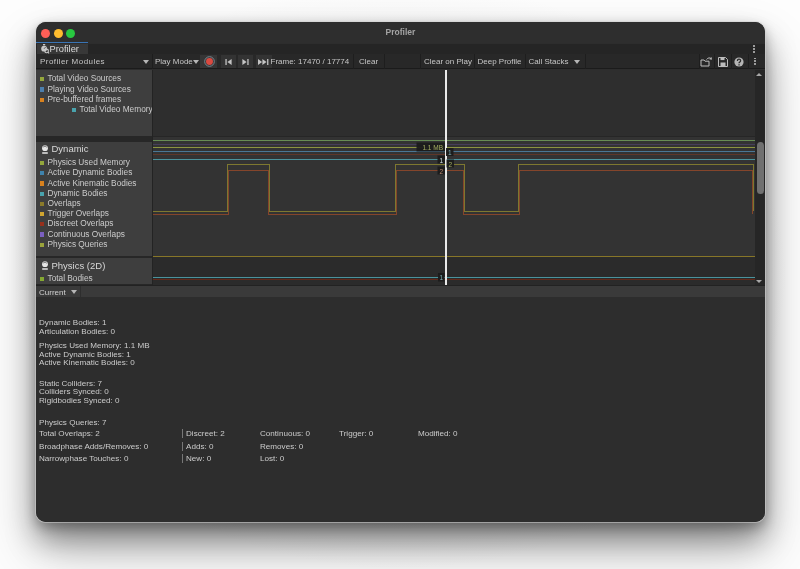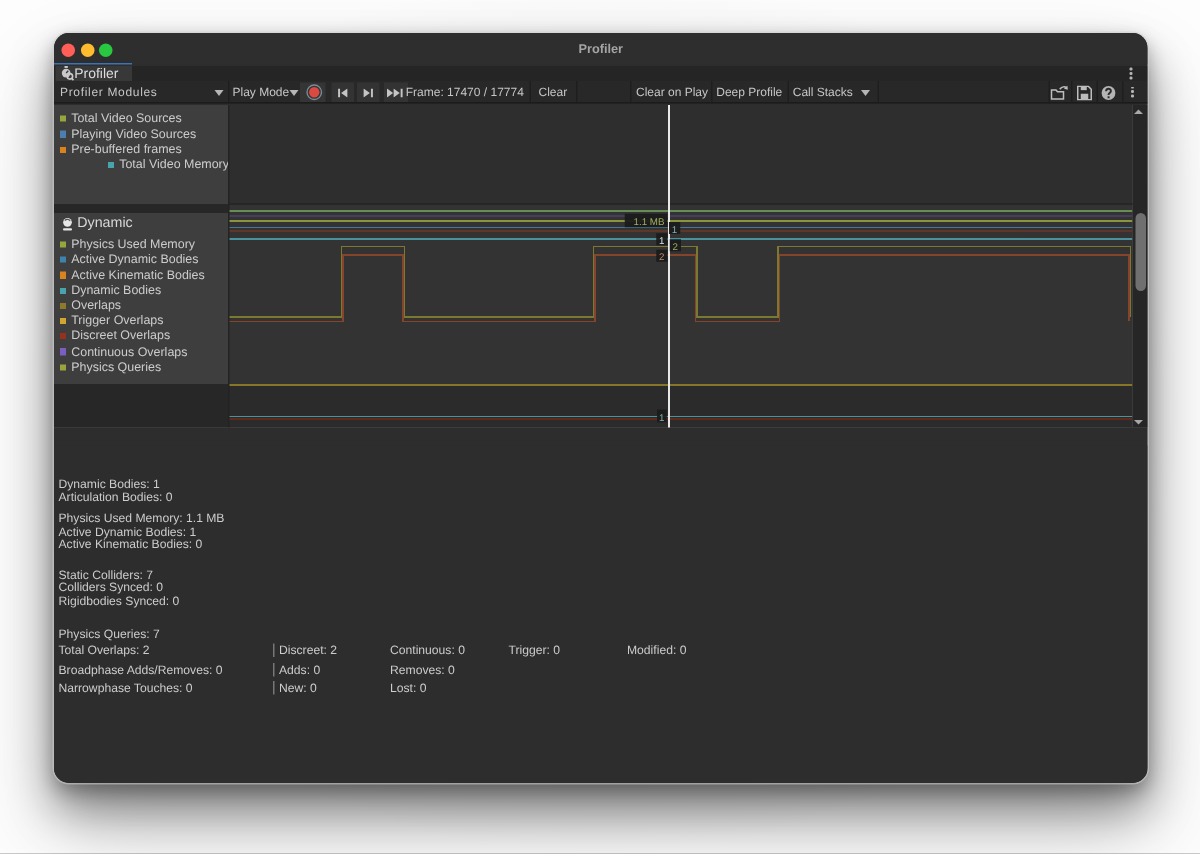--- a/index.html
+++ b/index.html
@@ -166,20 +166,29 @@
         <div class="hdr" style="top:1.2px;">Dynamic</div>
         <div class="leg" style="top:16.1px;"><b style="background:#94a73c;"></b>Physics Used Memory</div>
         <div class="leg" style="top:26.3px;"><b style="background:#3f83ad;"></b>Active Dynamic Bodies</div>
         <div class="leg" style="top:36.5px;"><b style="background:#d9821e;"></b>Active Kinematic Bodies</div>
         <div class="leg" style="top:46.7px;"><b style="background:#49a3ad;"></b>Dynamic Bodies</div>
         <div class="leg" style="top:56.9px;"><b style="background:#8a7a2a;"></b>Overlaps</div>
         <div class="leg" style="top:67.1px;"><b style="background:#d0a530;"></b>Trigger Overlaps</div>
         <div class="leg" style="top:77.3px;"><b style="background:#97301c;"></b>Discreet Overlaps</div>
         <div class="leg" style="top:87.5px;"><b style="background:#7a5fc0;"></b>Continuous Overlaps</div>
         <div class="leg" style="top:97.7px;"><b style="background:#9aa33c;"></b>Physics Queries</div>
+      </div>
+      <div class="sect" style="top:188.5px; height:26px;">
+        <svg class="abs" style="left:5px; top:2.5px;" width="8" height="9" viewBox="0 0 8 9">
+          <circle cx="4" cy="3.2" r="2.9" fill="#e6e6e6"></circle>
+          <path d="M2.2 2 A2.4 2.4 0 0 1 5.8 2.2" fill="none" stroke="#555" stroke-width="0.8"></path>
+          <rect x="1" y="7.2" width="6" height="1.5" rx="0.7" fill="#e6e6e6"></rect>
+        </svg>
+        <div class="hdr" style="top:2px;">Physics (2D)</div>
+        <div class="leg" style="top:16px;"><b style="background:#84a832;"></b>Total Bodies</div>
       </div>
     </div>
     <svg class="abs" style="left:115.5px; top:0;" width="603" height="215.5" viewBox="0 0 603 215.5" shape-rendering="crispEdges">
       <rect x="0" y="0" width="603" height="66" fill="#2e2e2e"></rect>
       <rect x="0" y="66" width="603" height="120.5" fill="#333333"></rect>
       <rect x="0" y="186.5" width="603" height="29" fill="#2b2b2b"></rect>
       <line x1="0" y1="66" x2="603" y2="66" stroke="#262626" stroke-width="1"></line>
       <line x1="0" y1="70.5" x2="603" y2="70.5" stroke="#678c55" stroke-width="1"></line>
       <line x1="0" y1="74" x2="603" y2="74" stroke="#5d4c8a" stroke-width="1" opacity="0.45"></line>
       <line x1="0" y1="77.2" x2="603" y2="77.2" stroke="#8c9440" stroke-width="1"></line>
@@ -207,20 +216,25 @@
         <text x="289.2" y="210.4" fill="#7fb2b8" text-anchor="middle">1</text>
       </g>
     </svg>
     <div class="abs" style="left:115.5px; top:0; width:1px; height:215.5px; background:#232323;"></div>
     <div class="abs" style="left:718.5px; top:0; width:10.5px; height:215.5px; background:#262626;"></div>
     <div class="abs" style="left:720.5px; top:72px; width:7px; height:52px; background:#707070; border-radius:3.5px;"></div>
     <div class="caret" style="left:720.2px; top:3px; border-top:none; border-bottom:3.6px solid #a8a8a8; border-left-width:3.2px; border-right-width:3.2px;"></div>
     <div class="caret" style="left:720.2px; top:210.5px; border-top:3.6px solid #a8a8a8; border-left-width:3.2px; border-right-width:3.2px;"></div>
   </div>
 
+  <div class="currentbar">
+    <span class="abs" style="left:3px; top:2px; font-size:8px;">Current</span>
+    <div class="caret" style="left:34.5px; top:4px; border-left-width:3.2px; border-right-width:3.2px; border-top-width:4px;"></div>
+      <div class="abs" style="left:44.3px; top:0; width:1px; height:11.5px; background:#2e2e2e;"></div>
+  </div>
 
   <div class="details" id="details">
     <div class="dl" style="left:3px; top:4.7px;margin-top:40px;">Physics Used Memory: 1.1 MB</div>
     <div class="dl" style="left:3px; top:21.3px;">Dynamic Bodies: 1</div>
     <div class="dl" style="left:3px; top:30.1px;">Articulation Bodies: 0</div>
     <div class="dl" style="left:3px; top:53.3px;">Active Dynamic Bodies: 1</div>
     <div class="dl" style="left:3px; top:61.6px;">Active Kinematic Bodies: 0</div>
     <div class="dl" style="left:3px; top:82.1px;">Static Colliders: 7</div>
     <div class="dl" style="left:3px; top:90.9px;">Colliders Synced: 0</div>
     <div class="dl" style="left:3px; top:99.7px;">Rigidbodies Synced: 0</div>

